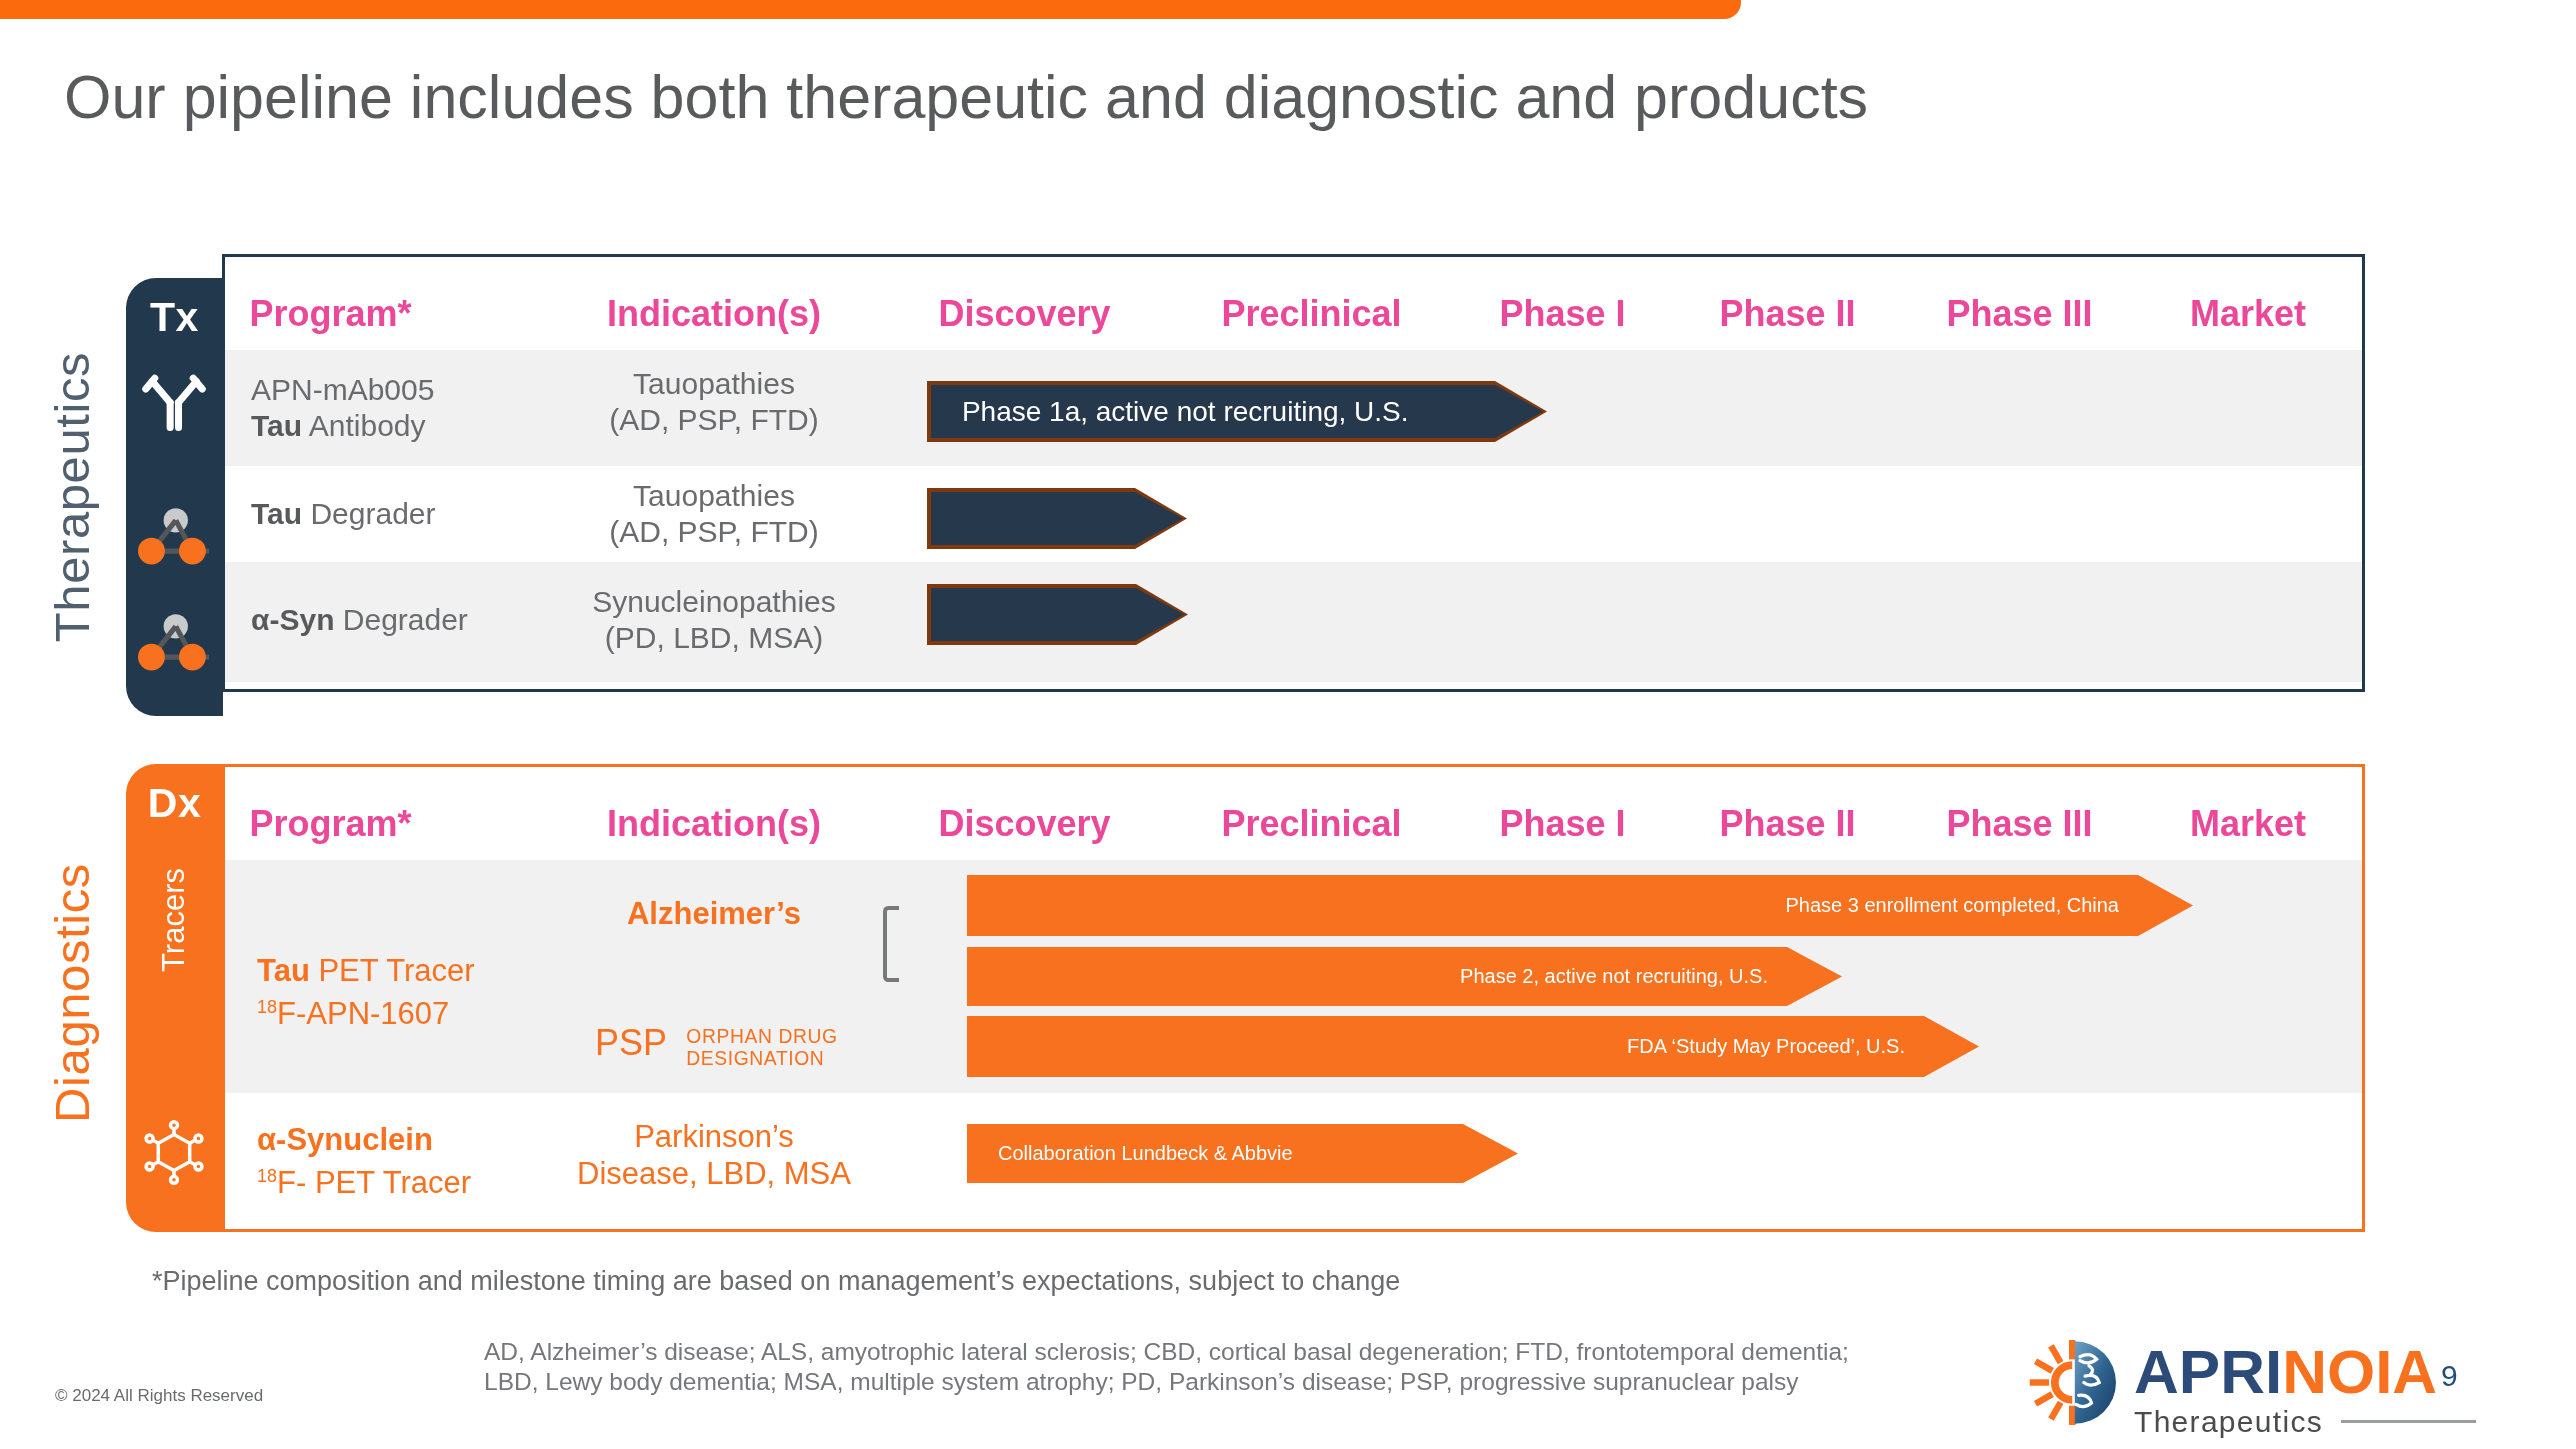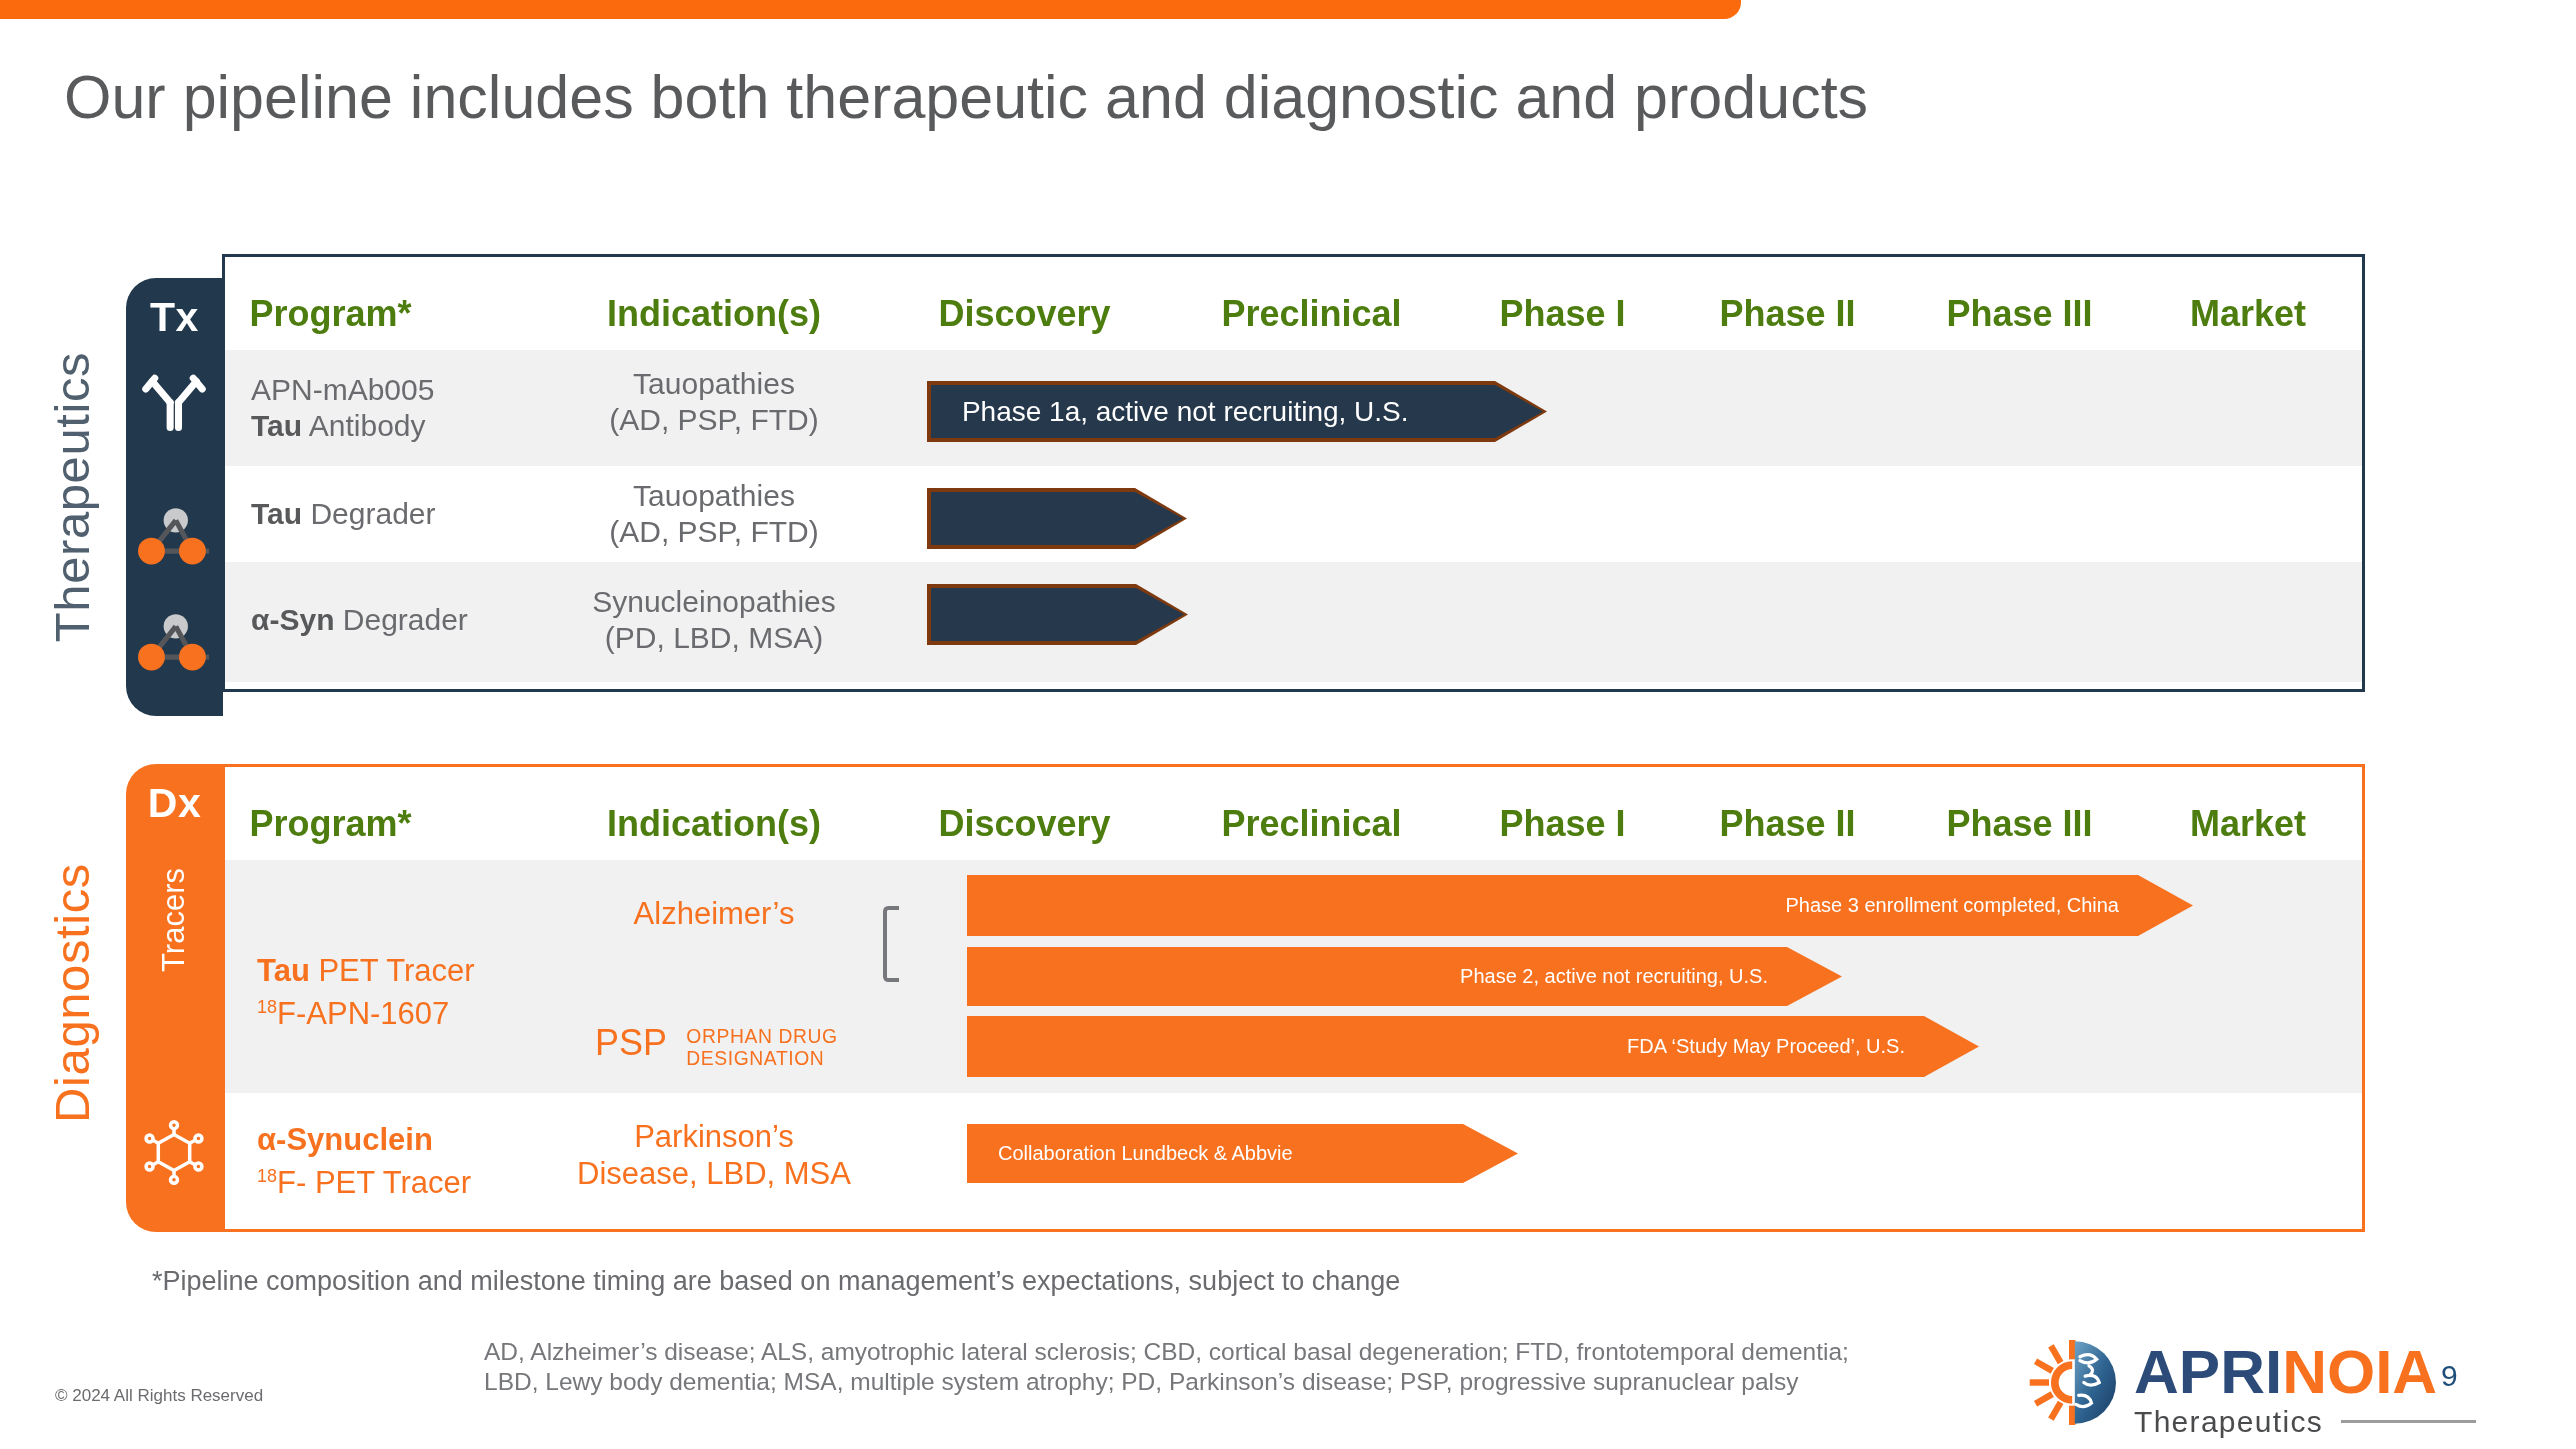--- a/index.html
+++ b/index.html
@@ -19,21 +19,21 @@
   .sidebar.dx{left:126px;top:764px;height:468px;background:#F7711F;}
   .badge{position:absolute;left:0;top:16px;width:100%;text-align:center;color:#fff;font-weight:700;font-size:41px;letter-spacing:0.6px;}
   .side-icon{position:absolute;}
   .tracers-label{position:absolute;left:48px;top:156px;transform:translate(-50%,-50%) rotate(-90deg);color:#fff;font-size:31px;white-space:nowrap;}
   
   .ptable{position:absolute;box-sizing:border-box;background:#fff;}
   .ptable.tx{left:222px;top:254px;width:2143px;height:438px;border:3.9px solid #22384C;}
   .ptable.dx{left:222px;top:764px;width:2143px;height:468px;border:3.9px solid #F7711F;}
   .rowband{position:absolute;left:0;width:100%;background:#F1F1F2;}
   
-  .colh{position:absolute;top:0;height:113px;display:flex;align-items:center;justify-content:center;font-weight:700;font-size:36px;color:#4d7c0f;white-space:nowrap;}
+  .colh{position:absolute;top:0;height:113px;display:flex;align-items:center;justify-content:center;font-weight:700;font-size:36px;color:#ec4899;white-space:nowrap;}
   .c0{left:24.5px;width:309px;justify-content:flex-start;}
   .c1{left:328px;width:322px;}
   .c2{left:703px;width:193px;}
   .c3{left:974px;width:225px;}
   .c4{left:1257px;width:161px;}
   .c5{left:1466px;width:193px;}
   .c6{left:1698px;width:193px;}
   .c7{left:1923px;width:200px;}
   
   .cell-prog{position:absolute;left:26px;width:335px;color:#6A6B6E;font-size:30px;line-height:36px;white-space:nowrap;}
@@ -198,21 +198,21 @@
     <div class="colh c3">Preclinical</div>
     <div class="colh c4">Phase I</div>
     <div class="colh c5">Phase II</div>
     <div class="colh c6">Phase III</div>
     <div class="colh c7">Market</div>
 
     <div class="cell-prog or" style="top:185px;font-size:31px;line-height:37px;left:32px;">
       <span class="b or">Tau</span><span> PET Tracer</span><br>
       <sup class="iso">18</sup><span>F-APN-1607</span>
     </div>
-    <div class="cell-ind or" style="top:129px;font-size:31px;">Alzheimer’s</div>
+    <div class="cell-ind or" style="top:129px;font-size:31px;font-weight:bold;">Alzheimer’s</div>
     <div class="bracket"></div>
     <div class="psp-wrap">
       <div class="psp-main">PSP</div>
       <div class="psp-note">
         <span>ORPHAN DRUG</span><br>
         <span>DESIGNATION</span>
       </div>
     </div>
     <div class="arrow-dx ar-right" style="left:702px;top:108px;width:1226px;height:61px;">Phase 3 enrollment completed,  China</div>
     <div class="arrow-dx ar-right" style="left:702px;top:180px;width:875px;height:59px;">Phase 2, active not recruiting, U.S.</div>

